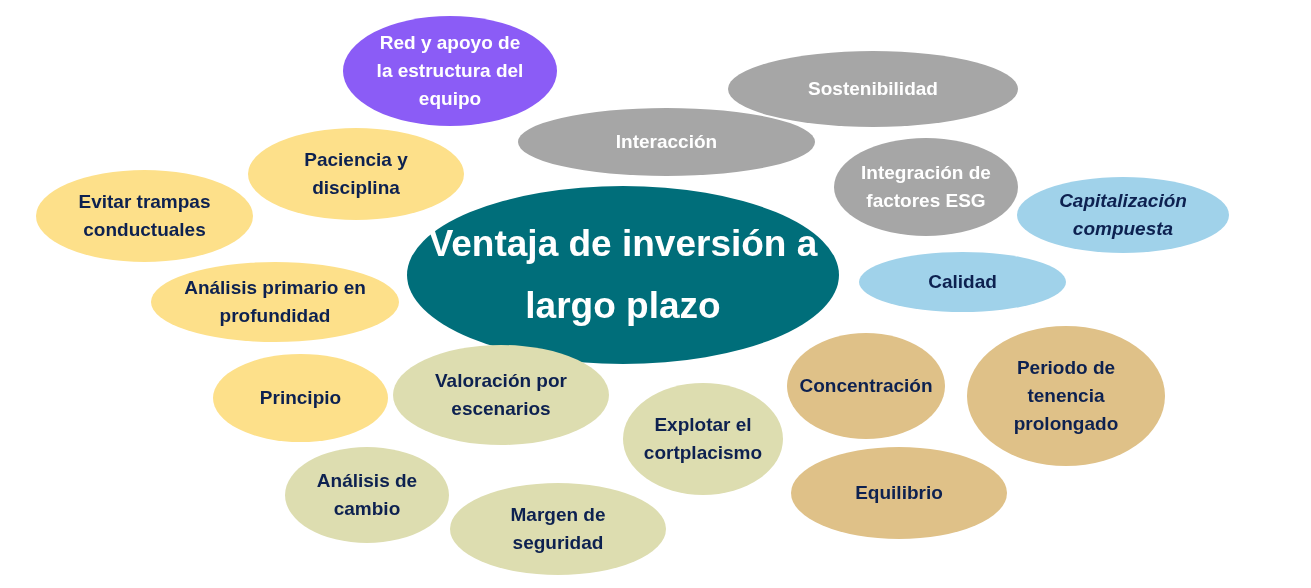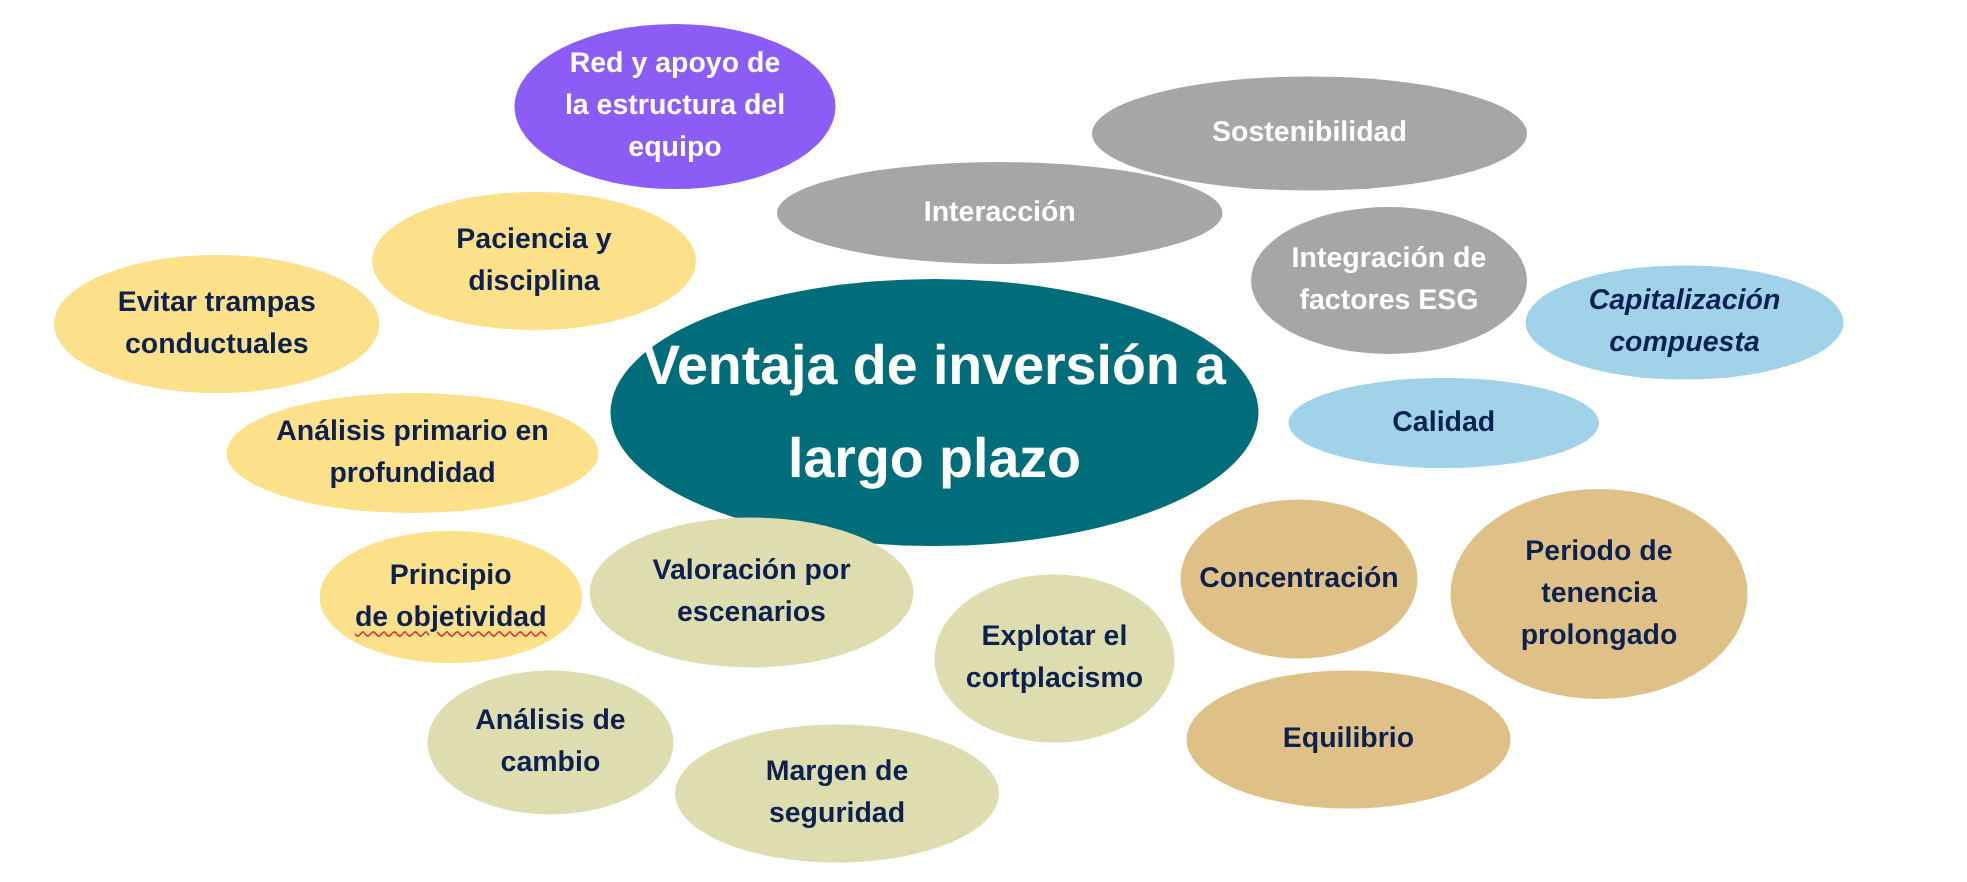--- a/index.html
+++ b/index.html
@@ -39,21 +39,20 @@
 <div class="bubble c-blue navy" style="left:859px;top:252px;width:207px;height:60px;">Calidad</div>
 
 <div class="bubble c-yellow navy" style="left:248px;top:128px;width:216px;height:92px;">Paciencia y
 disciplina</div>
 <div class="bubble c-yellow navy" style="left:36px;top:170px;width:217px;height:92px;">Evitar trampas
 conductuales</div>
 <div class="bubble c-yellow navy" style="left:151px;top:262px;width:248px;height:80px;">Análisis primario en
 profundidad</div>
 <div class="bubble c-yellow navy" style="left:213px;top:354px;width:175px;height:88px;flex-direction:column;align-items:center;">
   <span>Principio</span>
-  <span class="squiggle">de objetividad</span>
 </div>
 
 <div class="bubble c-sage navy" style="left:393px;top:345px;width:216px;height:100px;">Valoración por
 escenarios</div>
 <div class="bubble c-sage navy" style="left:623px;top:383px;width:160px;height:112px;">Explotar el
 cortplacismo</div>
 <div class="bubble c-sage navy" style="left:285px;top:447px;width:164px;height:96px;">Análisis de
 cambio</div>
 <div class="bubble c-sage navy" style="left:450px;top:483px;width:216px;height:92px;">Margen de
 seguridad</div>

